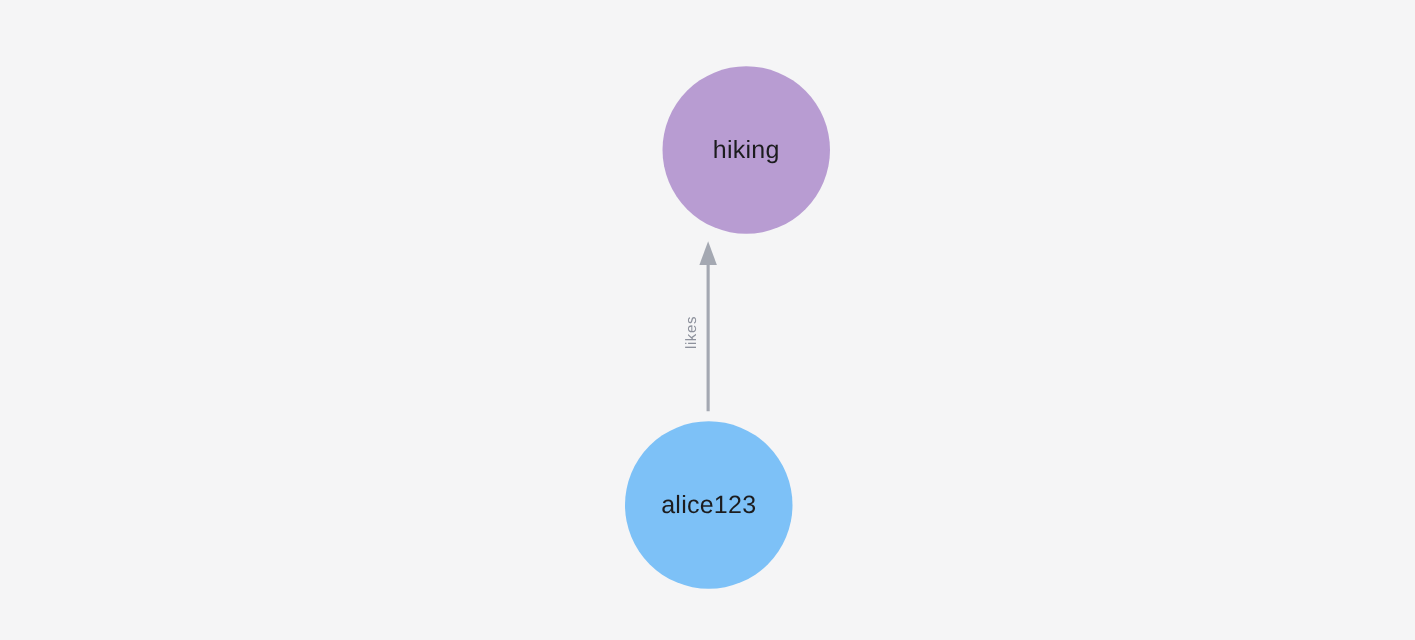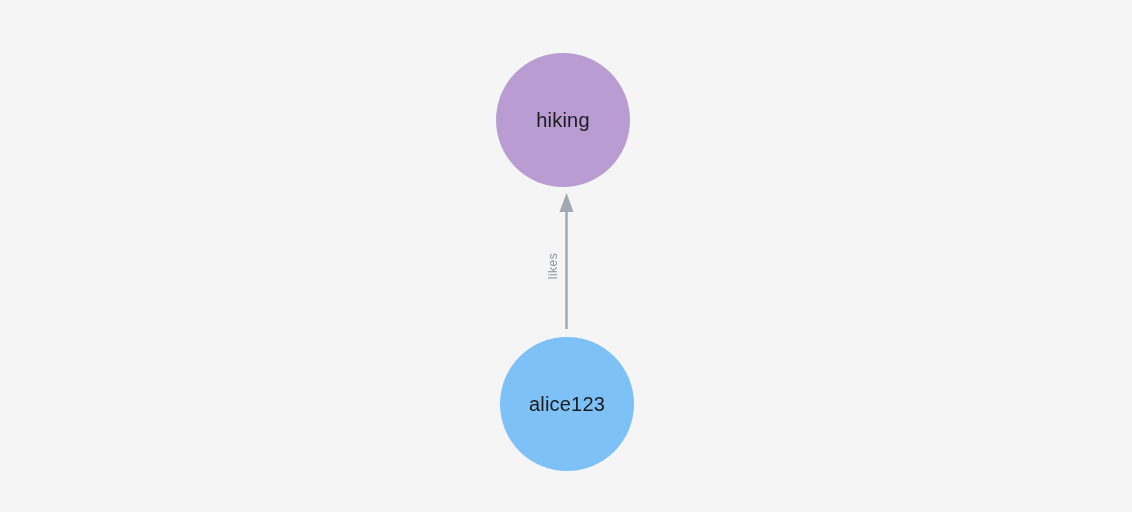--- a/index.html
+++ b/index.html
@@ -20,21 +20,21 @@
     position: absolute;
     width: 134px;
     height: 134px;
     border-radius: 50%;
     display: flex;
     align-items: center;
     justify-content: center;
     cursor: pointer;
   }
   .node-interest {
-    left: 496px;
+    left: 530px;
     top: 53px;
     background: #b89cd2;
   }
   .node-user {
     left: 500px;
     top: 337px;
     background: #7dc1f7;
     text-align: center;
   }
   .node-label {

